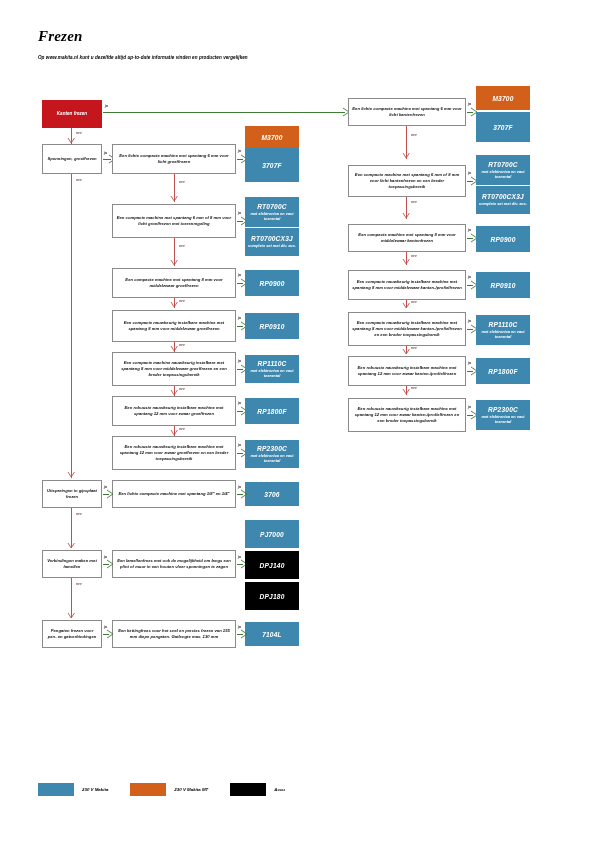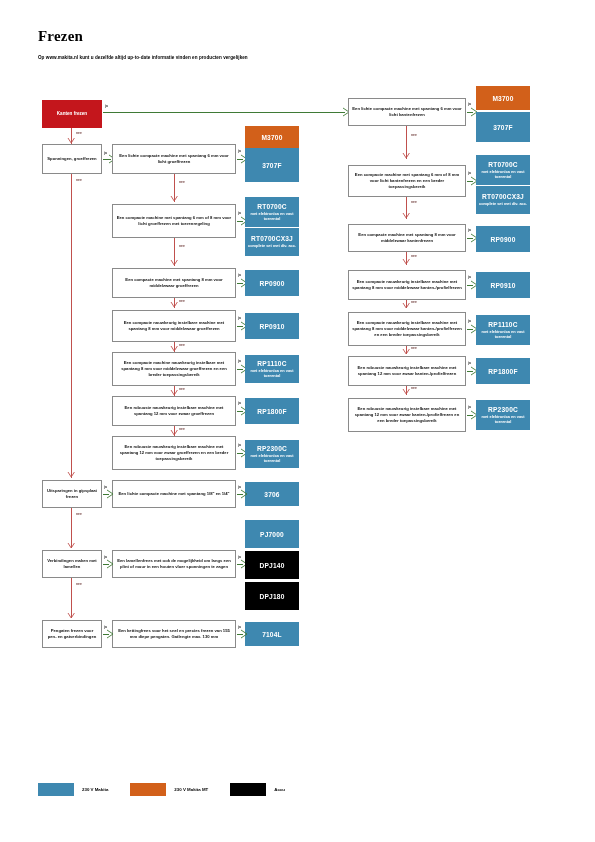--- a/index.html
+++ b/index.html
@@ -1,21 +1,21 @@
 <!DOCTYPE html>
 <html><head>
 <meta charset="utf-8">
 <style>
   html,body{margin:0;padding:0;}
   body{
     width:595px;height:842px;background:#ffffff;
     font-family:"Liberation Sans", sans-serif;
     color:#000;position:relative;overflow:hidden;
   }
-  .page{position:relative;width:595px;height:842px;}
+  .page{position:relative;width:595px;height:842px;font-style:italic;}
 
   .title{
     position:absolute;left:38px;top:28px;
     font-size:15px;font-weight:bold;font-family:"Liberation Serif",serif;
     letter-spacing:.2px;
   }
   .subtitle{
     position:absolute;left:38px;top:55px;
     font-size:4.6px;font-weight:bold;letter-spacing:.05px;
   }

